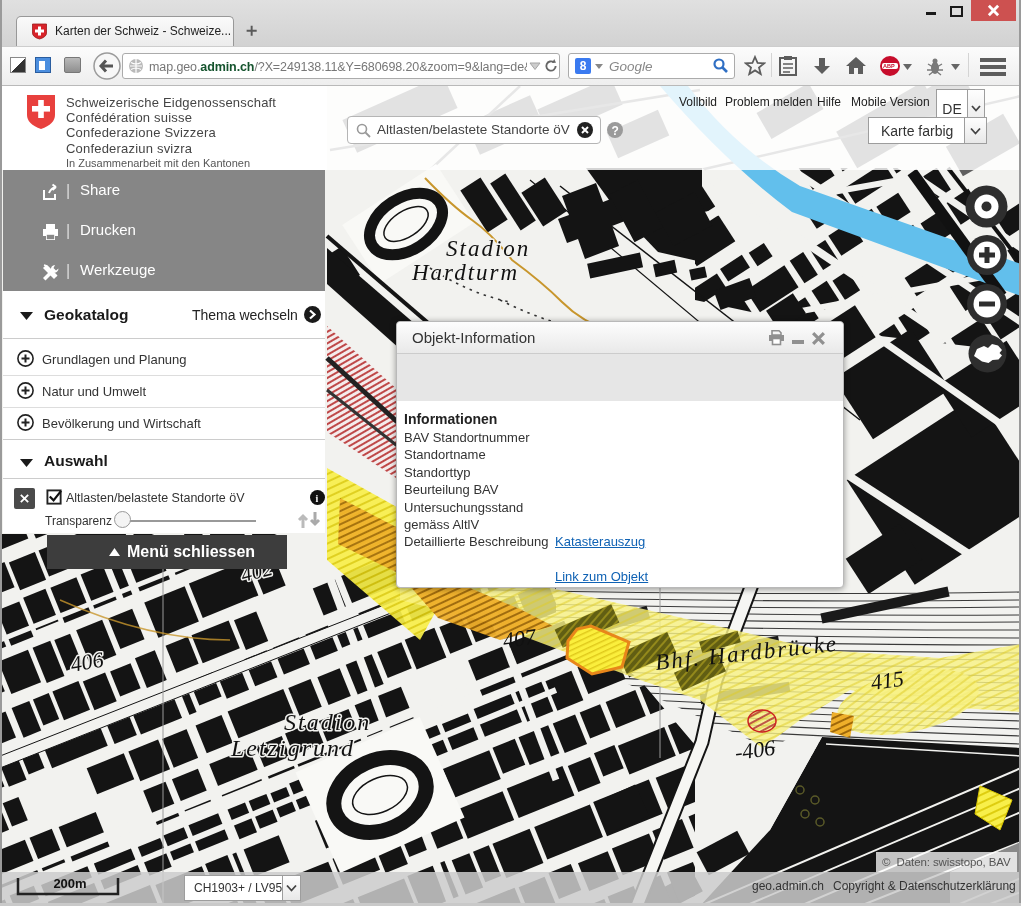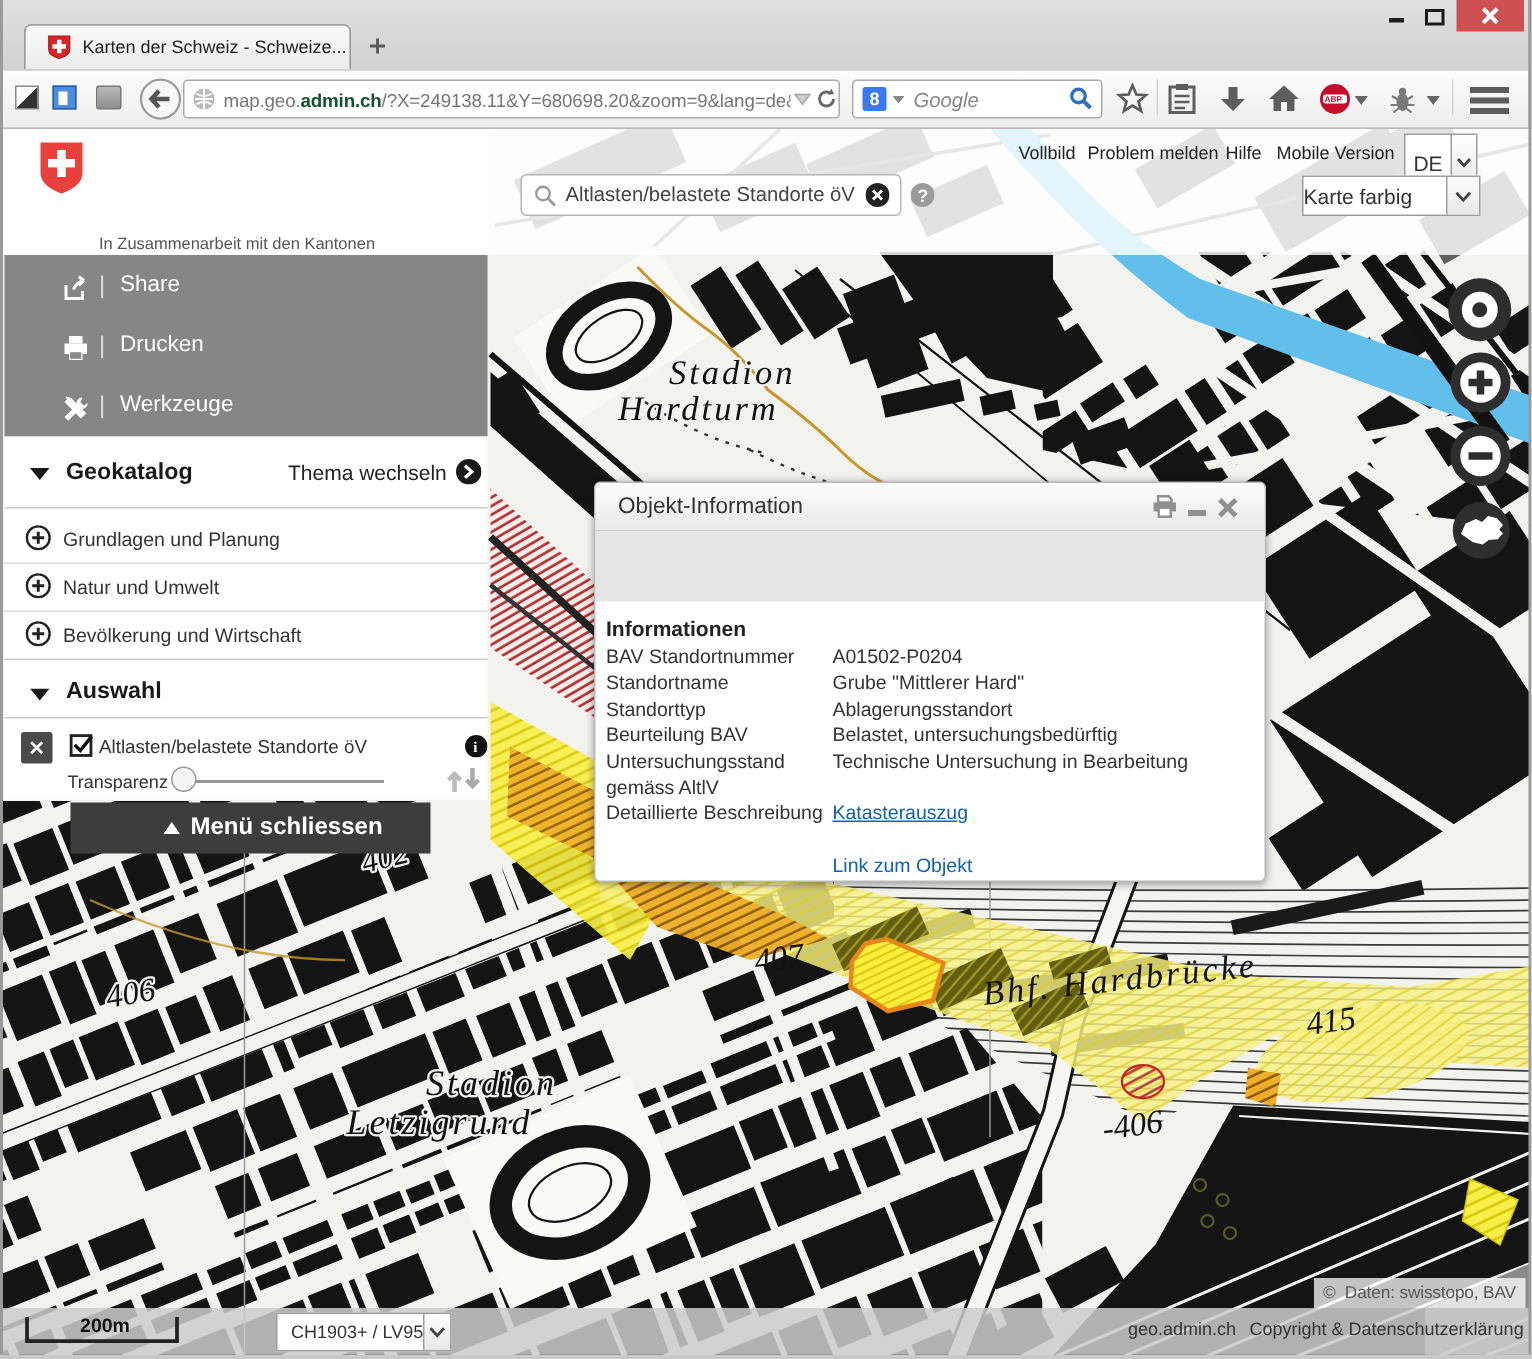--- a/index.html
+++ b/index.html
@@ -1260,20 +1260,21 @@
  </g>
 </svg>
 
 <div class="abs" style="left:0;top:0;width:327px;height:84px;background:#fff;"></div>
 <div class="abs" style="left:327px;top:0;width:694px;height:84px;background:rgba(255,255,255,0.82);"></div>
 <svg class="abs" style="left:26px;top:8px" width="30" height="36" viewBox="0 0 30 36">
   <path d="M1,1 h28 v20 q0,9 -14,14 q-14,-5 -14,-14 z" fill="#e8403d"></path>
   <rect x="12.2" y="6" width="5.6" height="18" fill="#fff"></rect>
       <rect x="6" y="12" width="18" height="5.6" fill="#fff"></rect>
 </svg>
+<div class="abs" style="left:66px;top:9px;font-size:13px;color:#454545;line-height:15.2px;letter-spacing:0.2px">Schweizerische Eidgenossenschaft<br>Confédération suisse<br>Confederazione Svizzera<br>Confederaziun svizra</div>
 <div class="abs" style="left:66px;top:71px;font-size:11px;color:#555">In Zusammenarbeit mit den Kantonen</div>
 <div class="abs" style="left:679px;top:9px;font-size:12px;color:#222">Vollbild</div>
 <div class="abs" style="left:725px;top:9px;font-size:12px;color:#222">Problem melden</div>
 <div class="abs" style="left:817px;top:9px;font-size:12px;color:#222">Hilfe</div>
 <div class="abs" style="left:851px;top:9px;font-size:12px;color:#222">Mobile Version</div>
 <div class="sel abs" style="left:936px;top:3px;width:49px;height:39px;">
       <span style="flex:1;text-align:center;font-size:14px">DE</span>
       <div class="arr" style="width:17px">
         <svg width="10" height="7" viewBox="0 0 10 7">
           <path d="M1,1 l4,4.5 4,-4.5" fill="none" stroke="#444" stroke-width="1.8"></path>
@@ -1288,21 +1289,21 @@
 <div class="abs" style="left:377px;top:36px;font-size:13.5px;color:#444">Altlasten/belastete Standorte öV</div>
 <svg class="abs" style="left:577px;top:36px" width="16" height="16" viewBox="0 0 16 16">
       <circle cx="8" cy="8" r="8" fill="#222"></circle>
       <path d="M5,5 l6,6 M11,5 l-6,6" stroke="#fff" stroke-width="2"></path>
     </svg>
 <svg class="abs" style="left:607px;top:36px" width="16" height="16" viewBox="0 0 16 16">
       <circle cx="8" cy="8" r="8" fill="#9a9a9a"></circle>
       <text x="4.5" y="12.5" font-size="12" font-weight="bold" fill="#fff" font-family="'Liberation Sans',sans-serif">?</text>
     </svg>
 <div class="sel abs" style="left:868px;top:31px;width:119px;height:27px;">
-      <span style="padding-left:0;flex:1;font-size:14px">Karte farbig</span>
+      <span style="padding-left:12px;flex:1;font-size:14px">Karte farbig</span>
       <div class="arr" style="width:22px">
         <svg width="11" height="8" viewBox="0 0 11 8">
           <path d="M1,1.5 l4.5,5 4.5,-5" fill="none" stroke="#444" stroke-width="1.8"></path>
         </svg>
       </div>
     </div>
 
 <div class="abs" style="left:3px;top:84px;width:322px;height:121px;background:rgba(125,125,125,0.92);"></div>
 <div class="abs" style="left:3px;top:92px;width:322px;height:30px;">
       <svg class="abs" style="left:38px;top:5px" width="19" height="19" viewBox="0 0 19 19">
@@ -1419,23 +1420,22 @@
       <rect x="1" y="5" width="15" height="6" fill="#909090"></rect>
       <rect x="4.5" y="8.5" width="8" height="6" fill="#fff" stroke="#909090" stroke-width="1.6"></rect>
     </svg>
 <div class="abs" style="left:792px;top:254px;width:12px;height:3.5px;background:#909090"></div>
 <svg class="abs" style="left:811px;top:245px" width="15" height="15" viewBox="0 0 14 14">
       <path d="M2,2 l10,10 M12,2 L2,12" stroke="#909090" stroke-width="3"></path>
     </svg>
 <div class="abs" style="left:397px;top:268px;width:446px;height:47px;background:#e6e6e6;"></div>
 <div class="abs" style="left:404px;top:325px;font-size:14px;font-weight:bold;color:#222">Informationen</div>
 <div class="abs" style="left:404px;top:343px;font-size:13px;color:#333;line-height:17.4px">BAV Standortnummer<br>Standortname<br>Standorttyp<br>Beurteilung BAV<br>Untersuchungsstand<br>gemäss AltlV<br>Detaillierte Beschreibung</div>
-<div class="abs" style="left:555px;top:343px;font-size:13px;color:#333;line-height:17.4px">A01502-P0204<br>Grube "Mittlerer Hard"<br>Ablagerungsstandort<br>Belastet, untersuchungsbedürftig<br>Technische Untersuchung in Bearbeitung</div>
 <div class="abs" style="left:555px;top:448px;font-size:13px;"><a style="color:#0f62b4;text-decoration:underline">Katasterauszug</a></div>
-<div class="abs" style="left:555px;top:483px;font-size:13px;"><a style="color:#0f62b4;">Link zum Objekt</a></div>
+<div class="abs" style="left:555px;top:483px;font-size:13px;"><a style="color:#0f62b4;text-decoration:underline">Link zum Objekt</a></div>
 
 <div class="abs" style="left:876px;top:766px;width:141px;height:20px;background:rgba(255,255,255,0.75);white-space:nowrap;"></div>
 <div class="abs" style="left:882px;top:770px;font-size:11.5px;letter-spacing:-0.1px;color:#555;white-space:nowrap">©&nbsp; Daten: swisstopo, BAV</div>
 <div class="abs" style="left:0;top:786px;width:1021px;height:31px;background:rgba(205,205,205,0.85);"></div>
 <svg class="abs" style="left:16px;top:790px" width="104" height="20" viewBox="0 0 104 20">
       <path d="M2,2 V18 H102 V2" fill="none" stroke="#222" stroke-width="2.5"></path>
     </svg>
 <div class="abs" style="left:16px;top:790px;width:108px;text-align:center;font-size:13px;font-weight:bold;color:#111">200m</div>
 <div class="sel abs" style="left:184px;top:789px;width:117px;height:26px;">
       <span style="padding-left:9px;flex:1;font-size:12px">CH1903+ / LV95</span>

